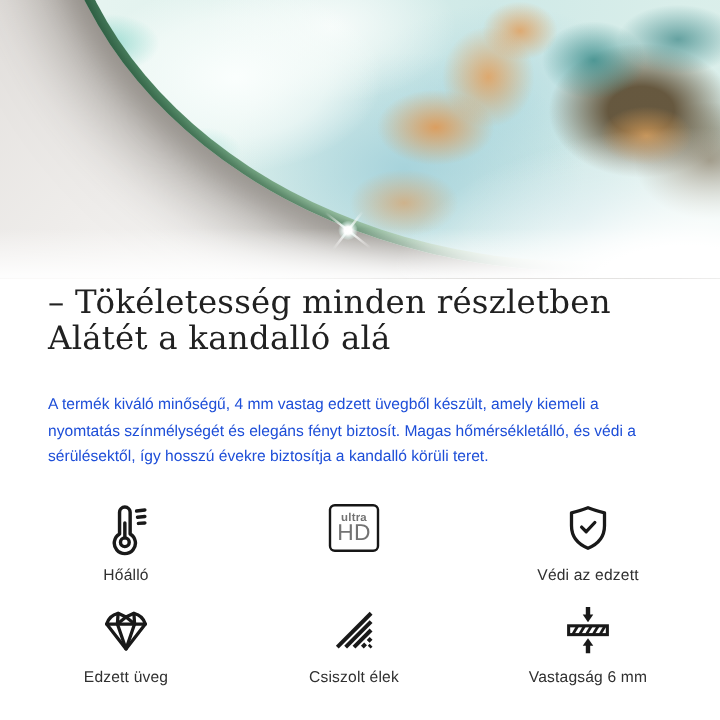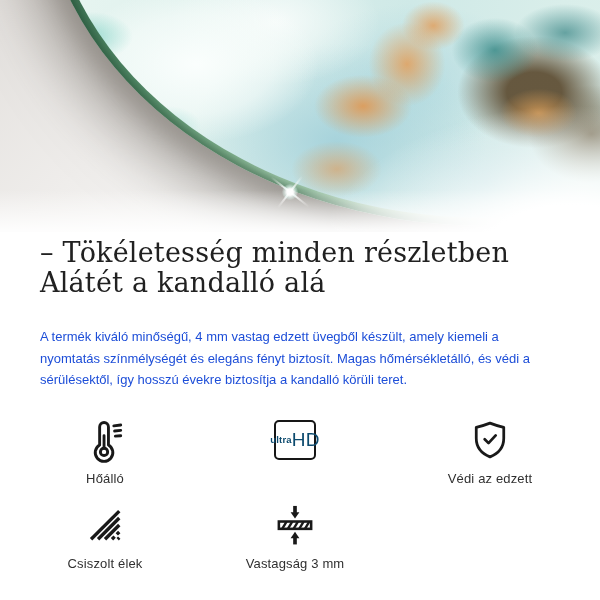--- a/index.html
+++ b/index.html
@@ -73,22 +73,22 @@
     margin:24px 40px 0;width:520px;
     display:grid;grid-template-columns:130px 250px 140px;row-gap:14px;
     justify-items:center;
   }
   .feature{display:flex;flex-direction:column;align-items:center;}
   .icon-box{height:50px;display:flex;align-items:center;justify-content:center;}
   .feature-label{margin-top:6px;font-size:13px;color:#303030;letter-spacing:.15px;white-space:nowrap;}
   .icon-box svg{display:block;}
   .uhd-box{
     width:38px;height:36px;border:2.4px solid #161616;border-radius:5px;
-    display:flex;align-items:center;justify-content:center;
-    color:#0c4a6e;background:#fff;text-align:right;
+    display:flex;flex-direction:column;align-items:center;justify-content:center;
+    color:#737373;background:#fff;text-align:right;
   }
   .uhd-top{font-size:9.5px;font-weight:700;line-height:10px;letter-spacing:.2px;}
   .uhd-bottom{font-size:19px;font-weight:400;line-height:15px;letter-spacing:.3px;}
 </style>
 </head>
 <body>
 
 <div class="hero">
   <div class="disc">
     <div class="disc-art"></div>
@@ -136,20 +136,31 @@
   <div class="feature">
     <div class="icon-box">
       <svg width="44" height="44" viewBox="0 0 24 24" fill="none" stroke="#191919" stroke-width="1.5" stroke-linecap="round" stroke-linejoin="round">
         <path d="M12 2.8c2.3.9 4.8 1.7 7.5 2.3V11c0 5-3.1 8.4-7.5 10.2C7.6 19.4 4.5 16 4.5 11V5.1c2.7-.6 5.2-1.4 7.5-2.3z"></path>
         <path d="M9.1 11.6l2.1 2.1 3.9-4.2"></path>
       </svg>
     </div>
     <div class="feature-label">Védi az edzett</div>
   </div>
 
+  <div class="feature">
+    <div class="icon-box">
+      <svg width="44" height="44" viewBox="0 0 24 24" fill="none" stroke="#191919" stroke-width="1.5" stroke-linecap="round" stroke-linejoin="round">
+        <path d="M3.2 9.3 C4 6.6 5.9 5 8.4 4.4 L12 6.1 L15.6 4.4 C18.1 5 20 6.6 20.8 9.3 L12 20.6 Z"></path>
+        <path d="M3.2 9.3 H20.8"></path>
+        <path d="M8.4 4.4 L8.1 9.3 L12 20.6 L15.9 9.3 L15.6 4.4"></path>
+        <path d="M8.1 9.3 L12 6.1 L15.9 9.3"></path>
+      </svg>
+    </div>
+    <div class="feature-label">Edzett üveg</div>
+  </div>
 
   <div class="feature">
     <div class="icon-box">
       <svg width="38" height="38" viewBox="0 0 24 24" fill="none" stroke="#191919" stroke-width="2.1" stroke-linecap="butt">
         <path d="M3.2 21 L21 3.2"></path>
         <path d="M7.6 21 L21 7.6"></path>
         <path d="M12 21 L21 12"></path>
         <path d="M16.4 21 L21 16.4" stroke-dasharray="2.4 1.9"></path>
         <path d="M20 21 L21 20" stroke-dasharray="1.4 1.4"></path>
       </svg>
@@ -167,16 +178,16 @@
           <path d="M11.2 14.1 L13.6 10.1"></path>
           <path d="M14.3 14.1 L16.7 10.1"></path>
           <path d="M17.4 14.1 L19.8 10.1"></path>
         </g>
         <line x1="12" y1="1.6" x2="12" y2="5.4" stroke-width="2"></line>
         <path d="M9.6 5.0 h4.8 L12 8.5 z" fill="#191919" stroke="none"></path>
         <line x1="12" y1="22.6" x2="12" y2="18.8" stroke-width="2"></line>
         <path d="M9.6 19.2 h4.8 L12 15.7 z" fill="#191919" stroke="none"></path>
       </svg>
     </div>
-    <div class="feature-label">Vastagság 3 mm</div>
+    <div class="feature-label">Vastagság 6 mm</div>
   </div>
 
 </div>
 
 </body></html>

